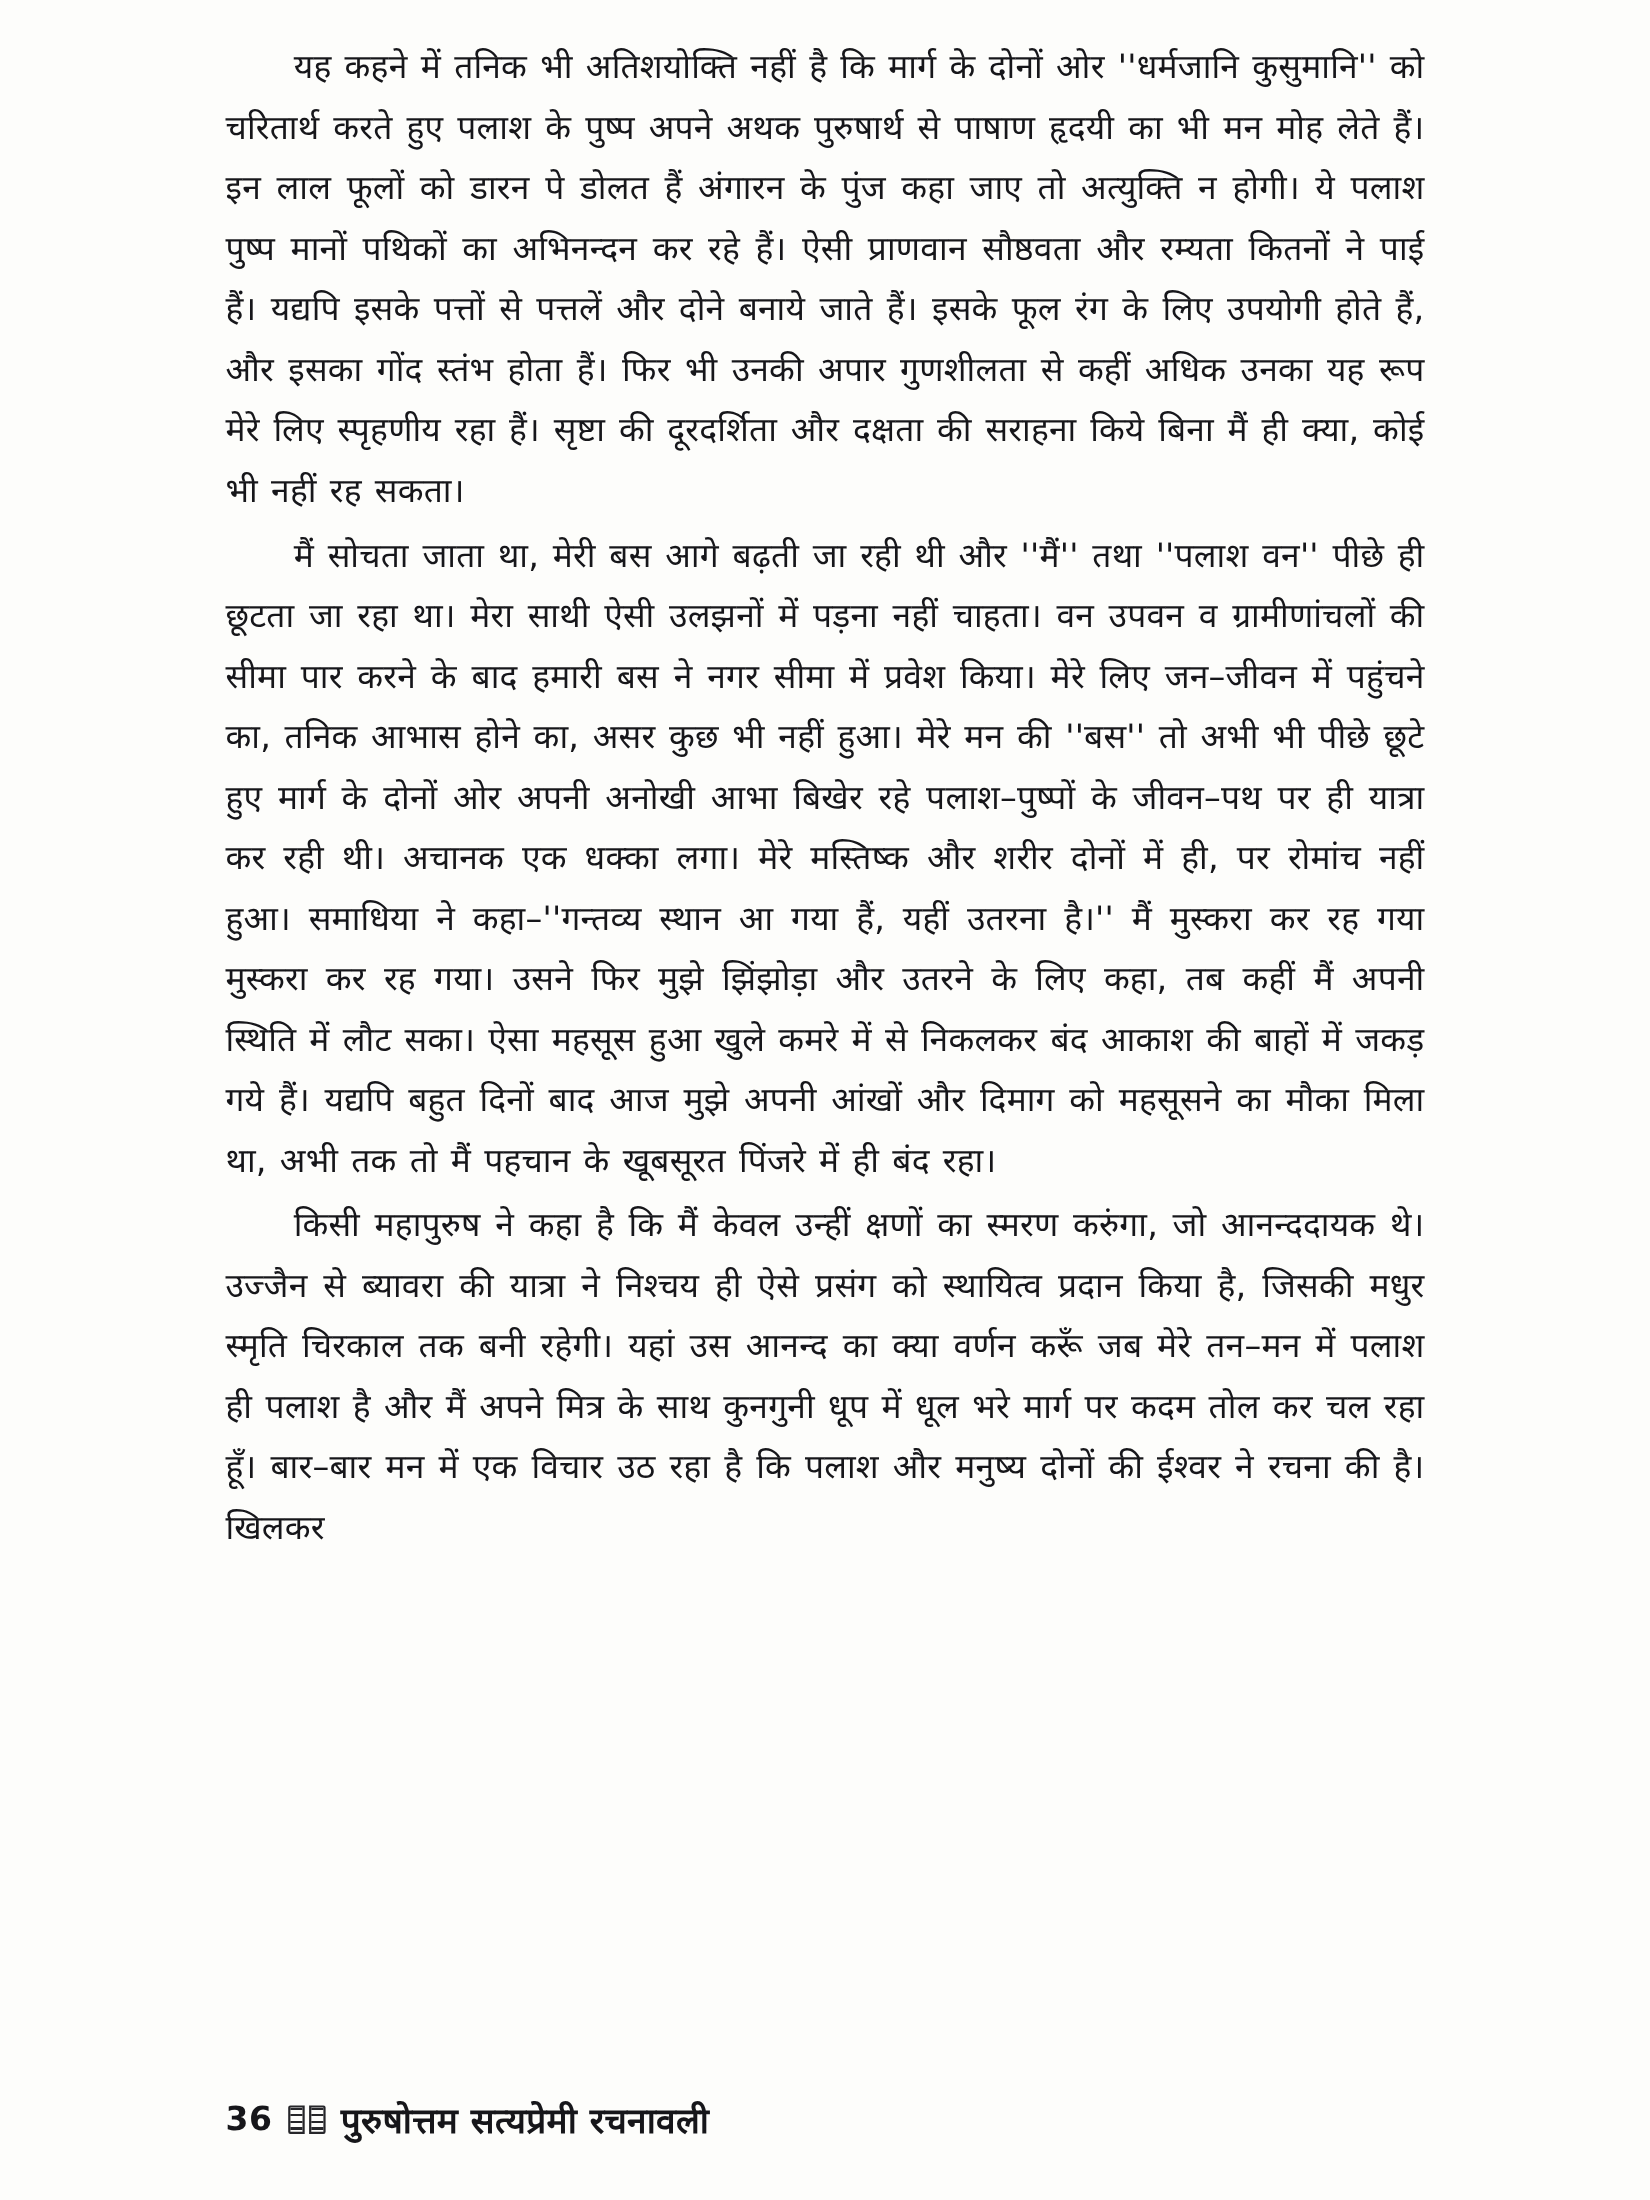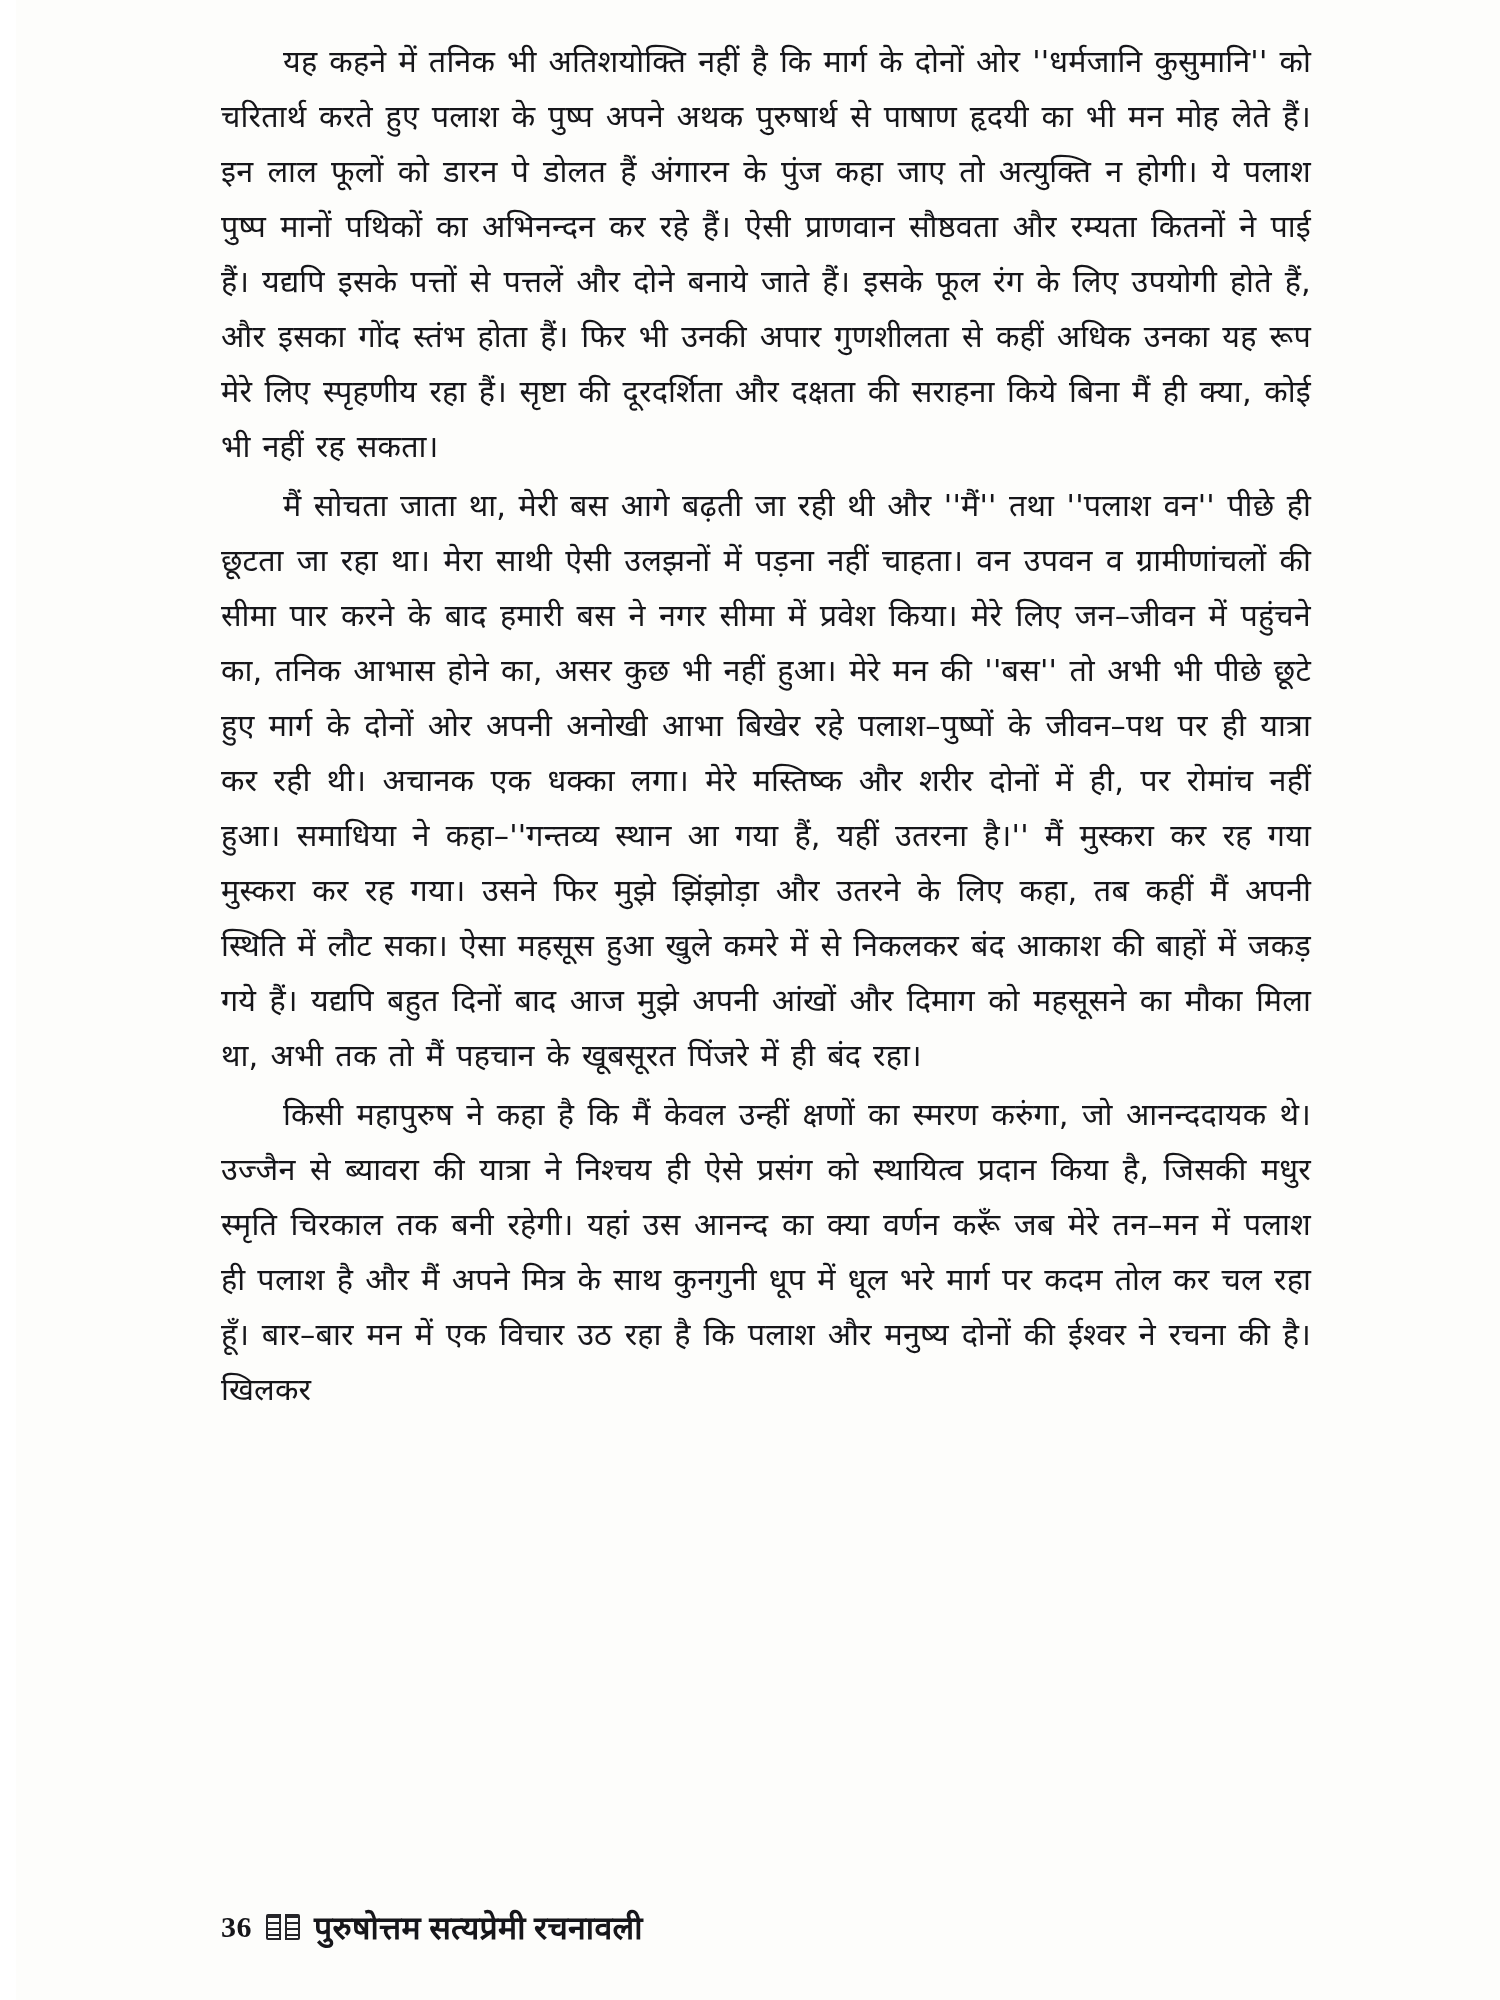--- a/index.html
+++ b/index.html
@@ -12,21 +12,20 @@
     height: 2000px;
     font-family: "DejaVu Sans", sans-serif;
     color: #16161a;
     position: relative;
     overflow: hidden;
   }
   .page {
     position: absolute;
     inset: 0;
     background: #fdfdfb;
-    margin-left: 16px;
   }
   .content {
     position: absolute;
     left: 205px;
     top: 34px;
     width: 1090px;
   }
   .para {
     margin: 0 0 4px 0;
     font-size: 30.5px;
@@ -41,21 +40,20 @@
   .para:last-child {
     margin-bottom: 0;
   }
   .footer {
     position: absolute;
     left: 205px;
     bottom: 52px;
     display: flex;
     align-items: center;
     gap: 14px;
-    font-family: Liberation Serif, serif;
   }
   .folio {
     font-size: 30px;
     font-weight: bold;
     color: #16161a;
     letter-spacing: 0.5px;
   }
   .book-icon {
     display: inline-block;
     width: 34px;

